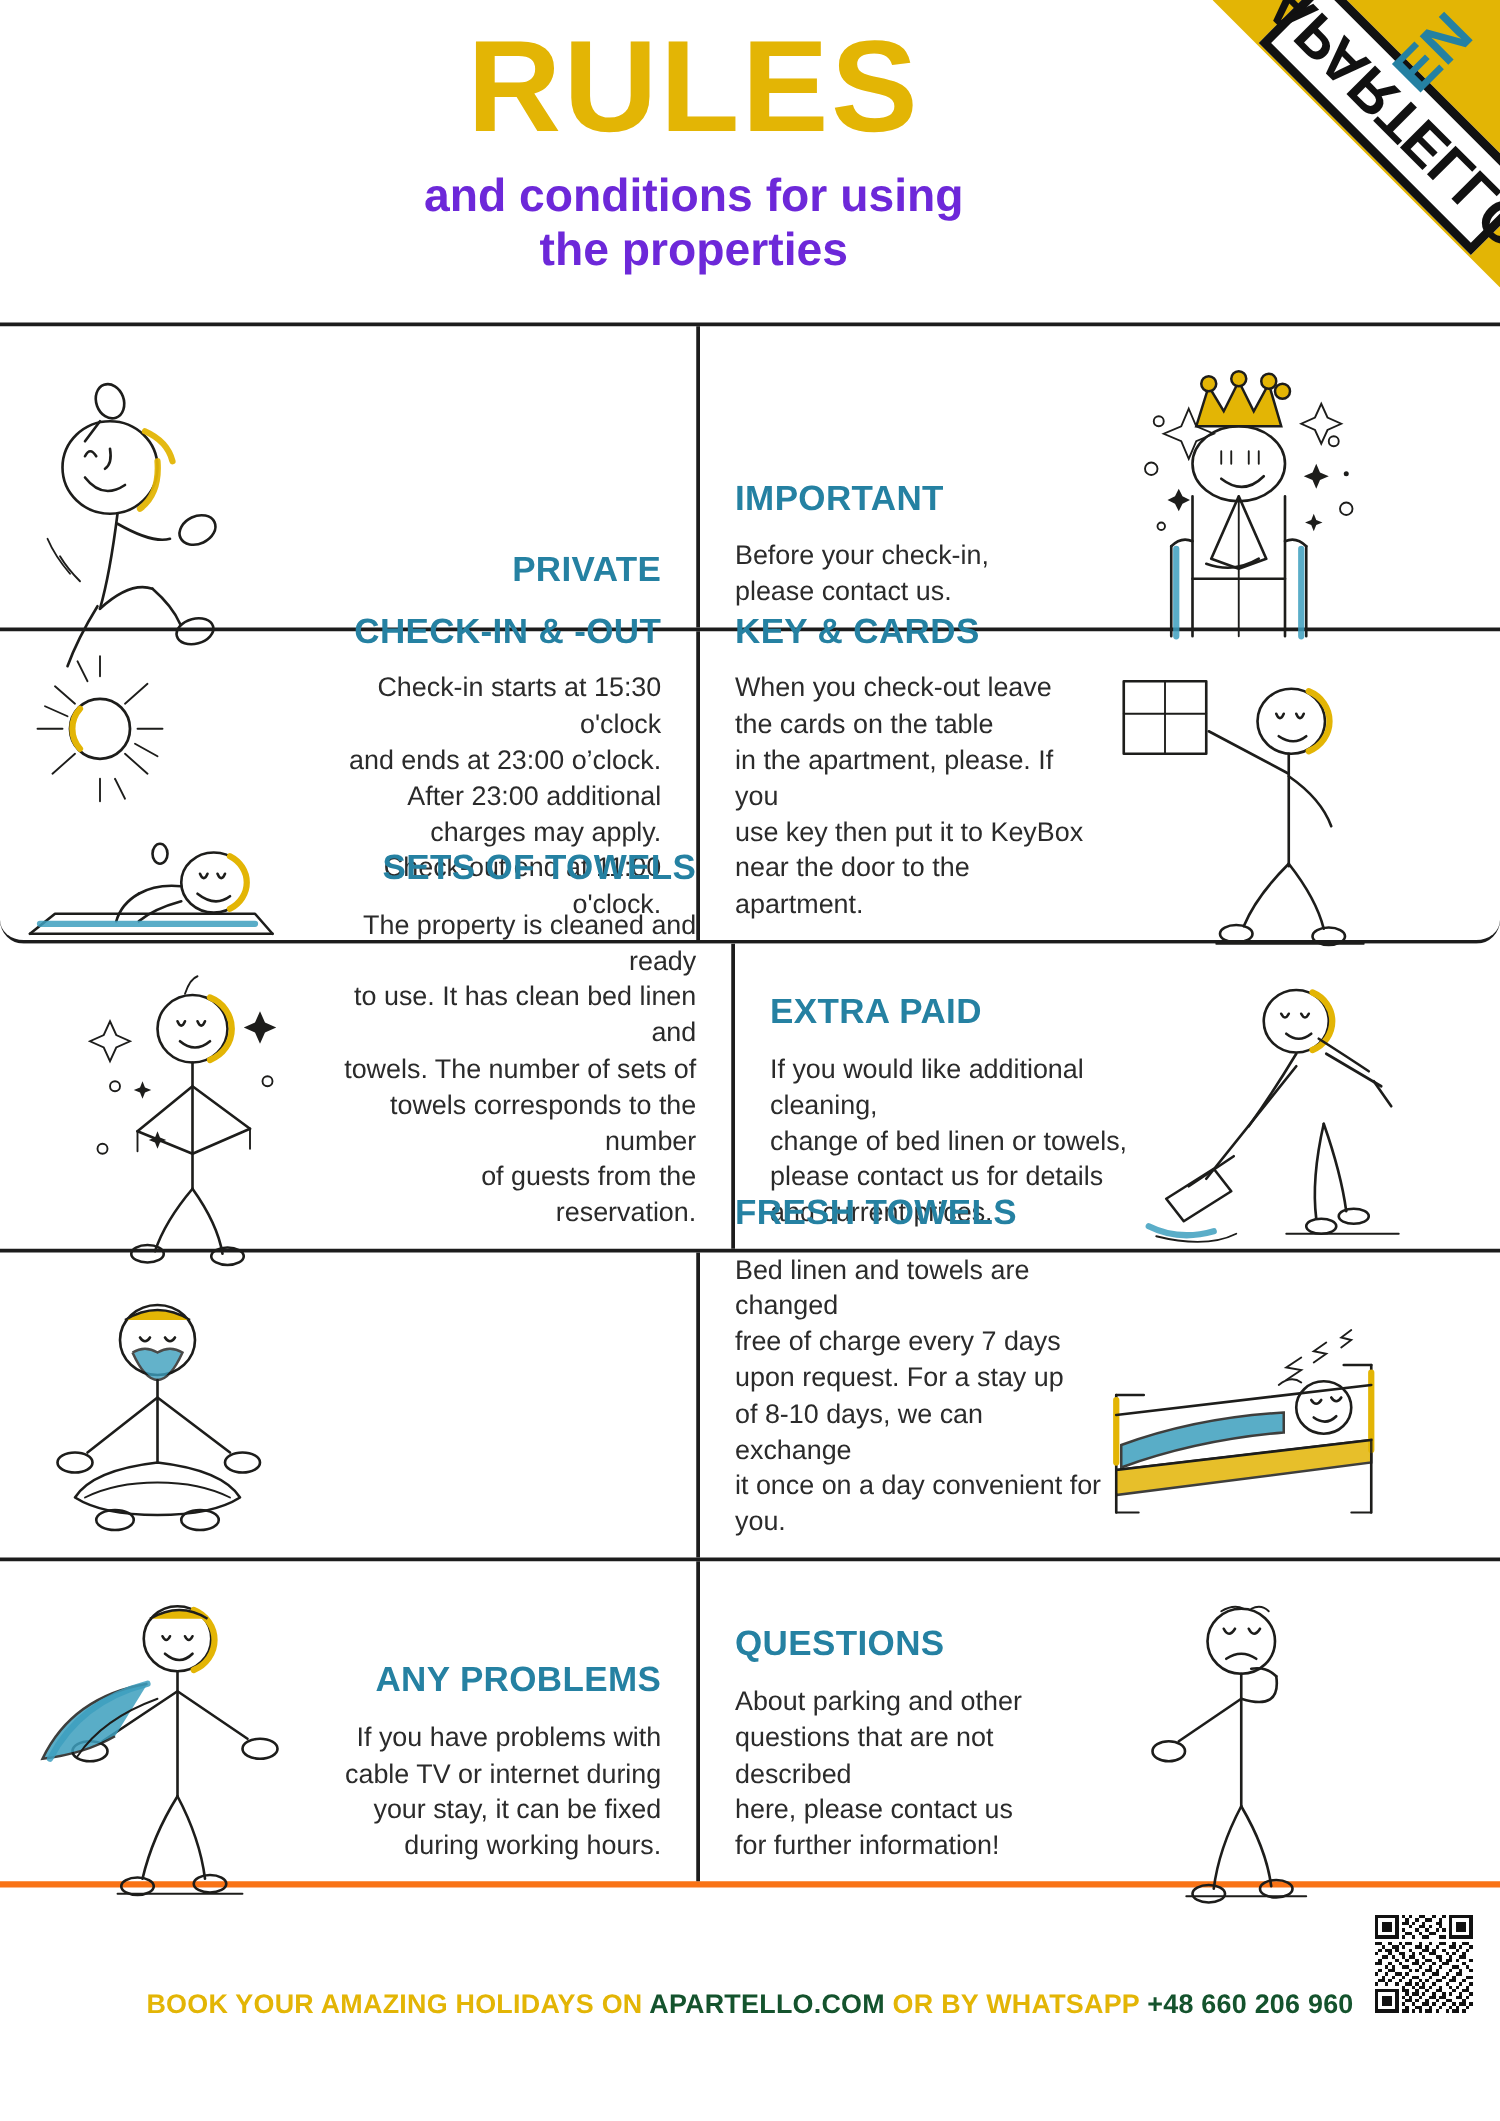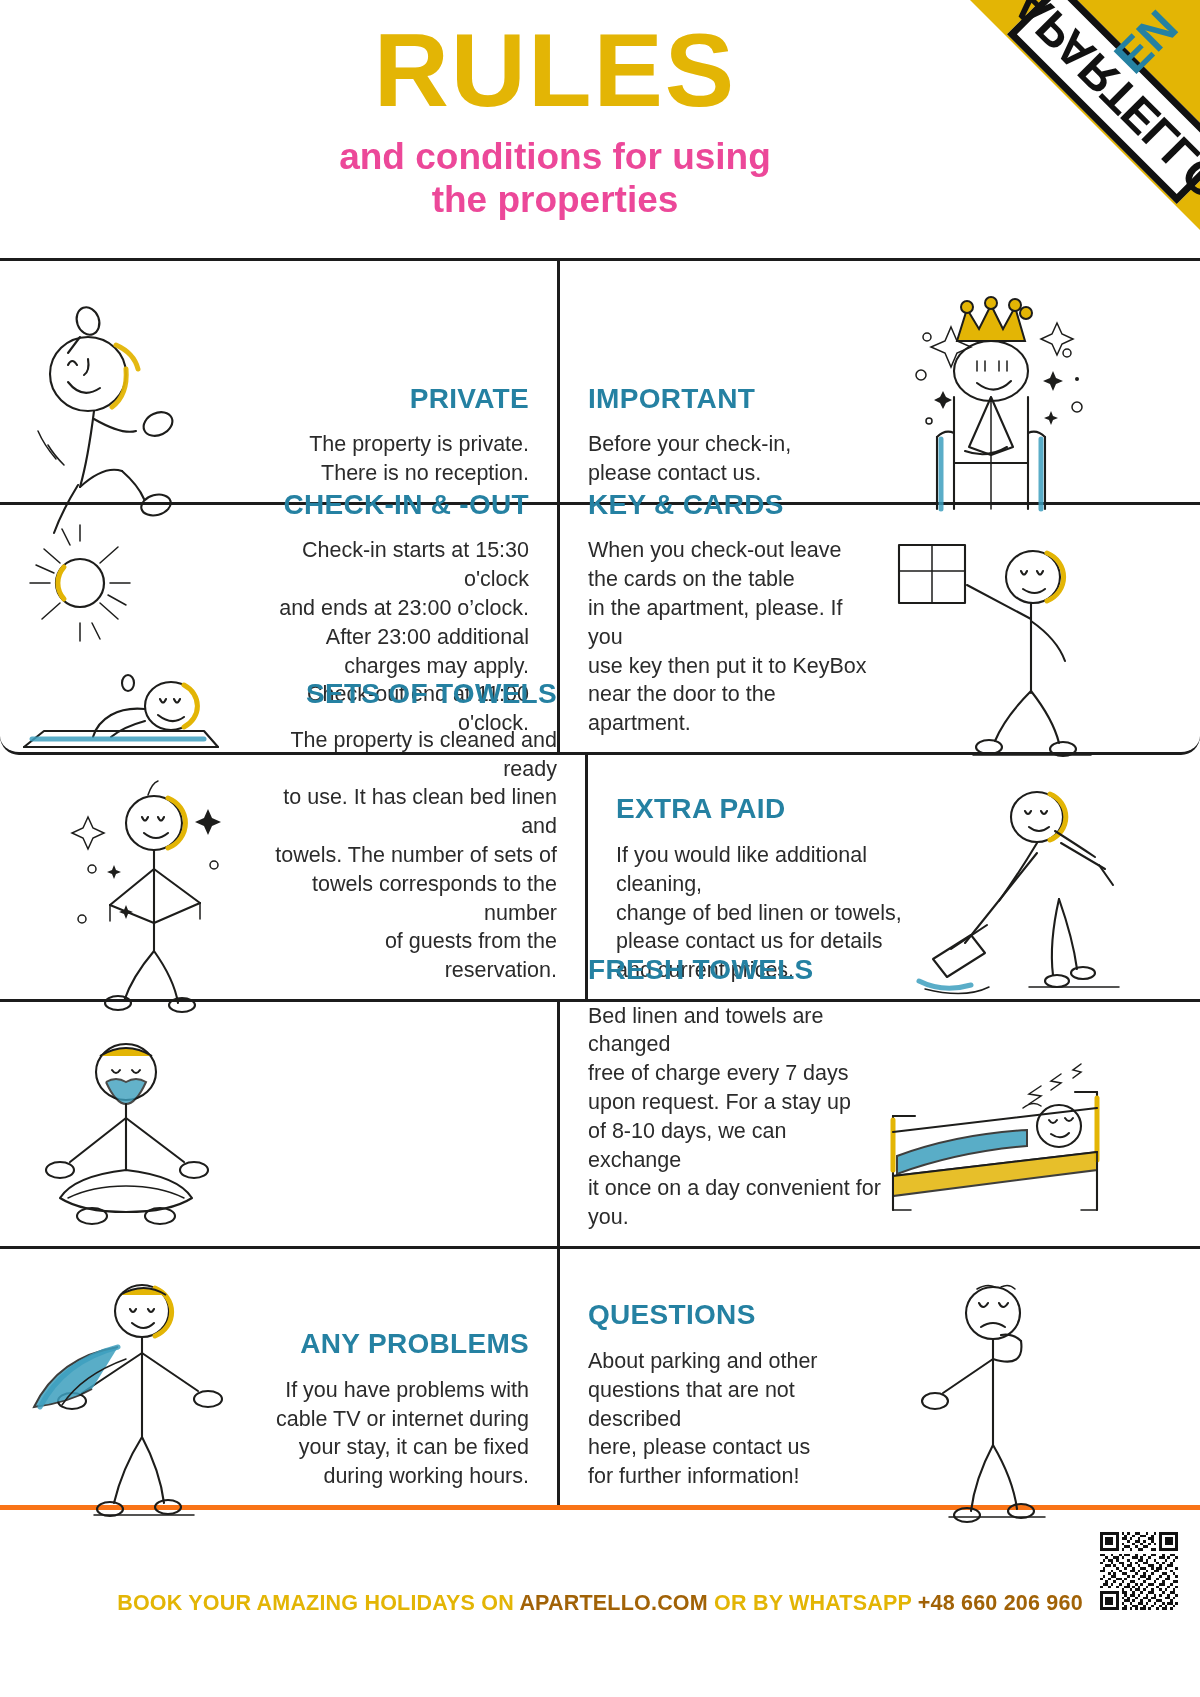--- a/index.html
+++ b/index.html
@@ -37,21 +37,21 @@
     font-weight: 700;
     color: #e3b505;
     letter-spacing: 2px;
     line-height: 1.0;
     font-family: "Liberation Sans", sans-serif;
   }
   .sub-title {
     margin-top: 14px;
     font-size: 37px;
     font-weight: 700;
-    color: #ec4899;
+    color: #6d28d9;
     line-height: 1.16;
     font-family: "Liberation Sans", sans-serif;
   }
 
   
   .logo-corner {
     position: absolute;
     right: 0;
     top: 0;
     width: 230px;
@@ -164,21 +164,21 @@
     justify-content: center;
   }
   .footer-line {
     font-size: 21.5px;
     font-weight: 700;
     letter-spacing: 0.2px;
     white-space: nowrap;
     font-family: "Liberation Sans", sans-serif;
   }
   .f-yellow { color: #e3b505; }
-  .f-teal   { color: #a16207; }
+  .f-teal   { color: #14532d; }
   .qr {
     position: absolute;
     right: 22px;
     top: 22px;
     width: 78px;
     height: 78px;
   }
   svg { display: block; overflow: visible; }
   .ink { fill: none; stroke: #1d1d1b; stroke-width: 2.1; stroke-linecap: round; stroke-linejoin: round; }
   .ink-thin { fill: none; stroke: #1d1d1b; stroke-width: 1.5; stroke-linecap: round; }
@@ -228,22 +228,20 @@
             <path d="M72 208 q24 -22 42 -16" class="ink"></path>
             <path d="M114 192 q16 14 22 28" class="ink"></path>
             <ellipse cx="148" cy="226" rx="15" ry="10" class="ink" transform="rotate(-15 148 226)"></ellipse>
             <path d="M70 206 q-16 26 -24 48" class="ink"></path>
             <path d="M48 180 q-12 -14 -18 -28" class="ink-thin"></path>
             <path d="M56 186 q-10 -10 -16 -20" class="ink-thin"></path>
           </svg>
         </div>
         <div class="cell-text">
           <div class="rule-title">PRIVATE</div>
-          <div class="rule-body">The property is private.
-There is no reception.</div>
         </div>
       </div>
       <div class="cell right">
         <div class="cell-text">
           <div class="rule-title">IMPORTANT</div>
           <div class="rule-body">Before your check-in,
 please contact us.</div>
         </div>
         <div class="art">
           <svg viewBox="0 0 235 230" width="235" height="230">

